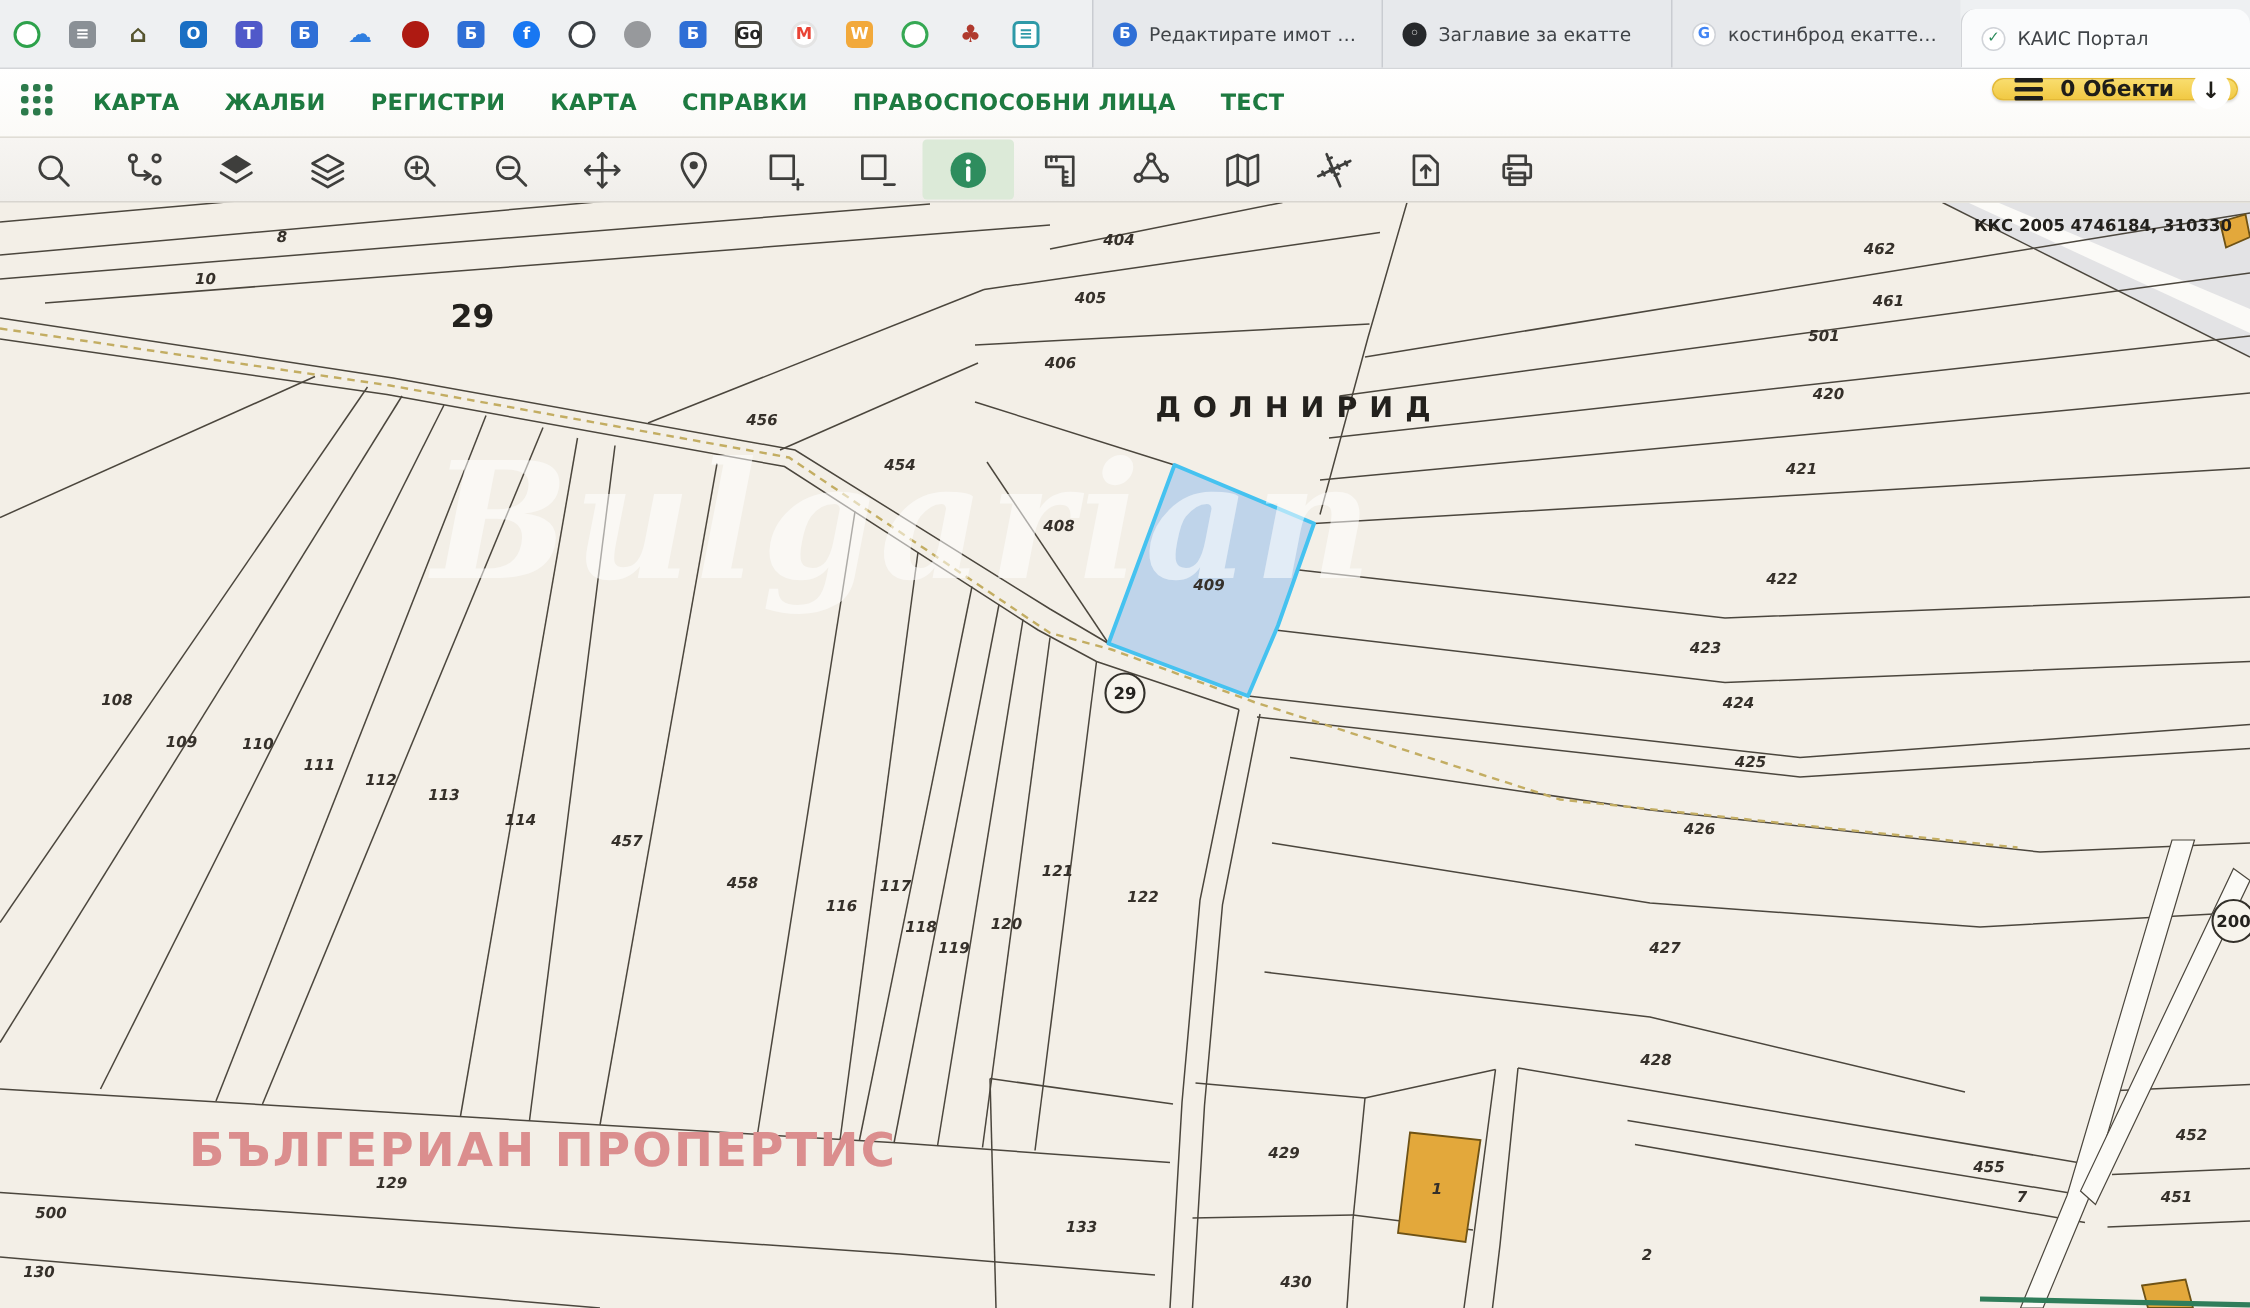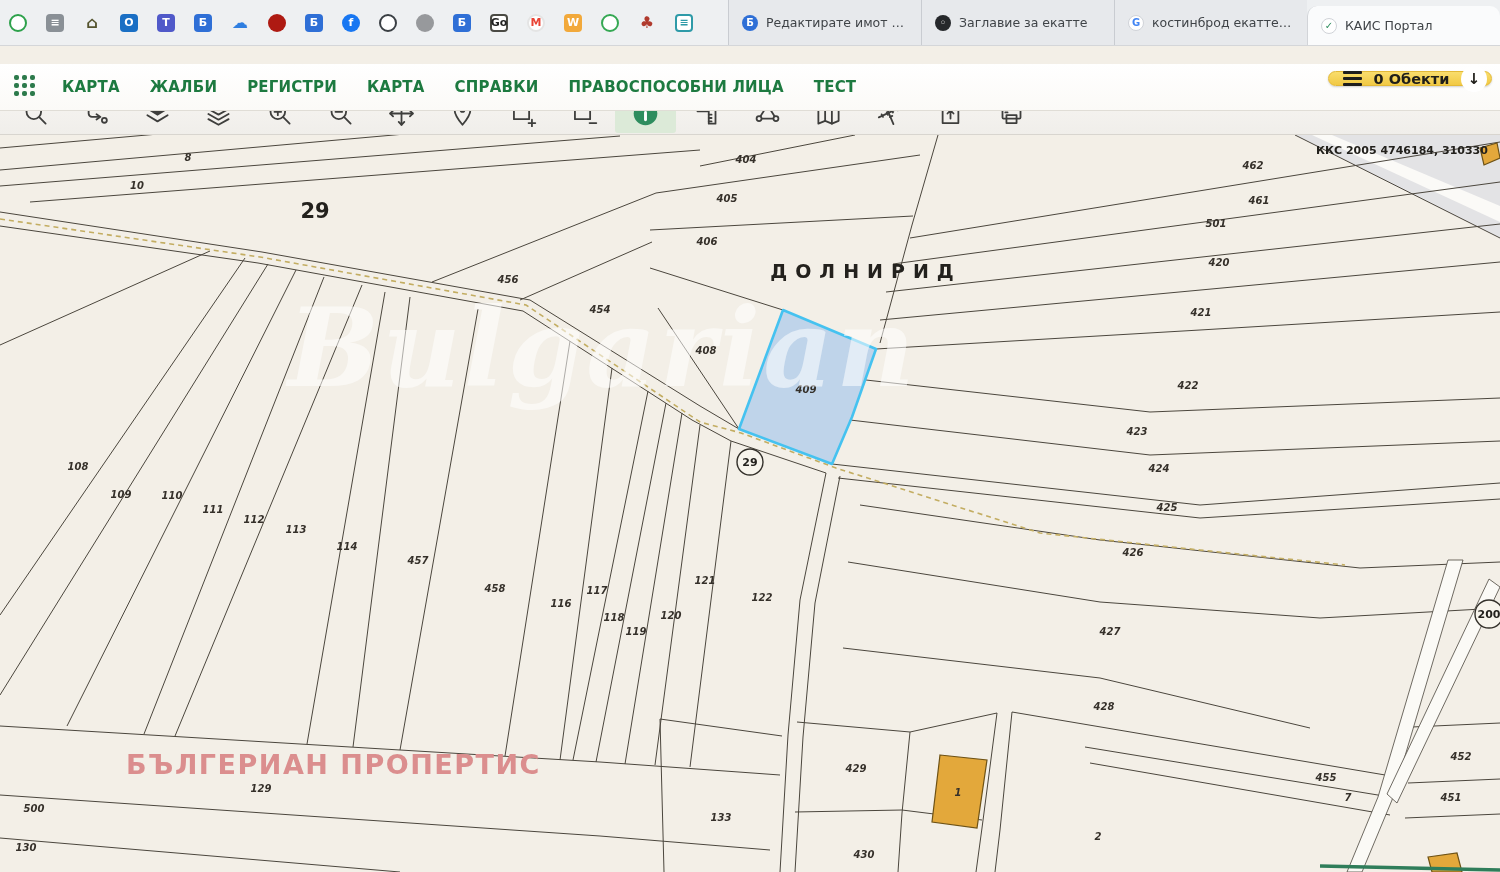--- a/index.html
+++ b/index.html
@@ -11,21 +11,21 @@
   .bm{width:20px;height:20px;display:flex;align-items:center;justify-content:center;cursor:pointer;}
   .bm .dot{width:18px;height:18px;display:flex;align-items:center;justify-content:center;font-size:11px;font-weight:700;line-height:1;box-sizing:border-box;}
   .tab-strip{position:absolute;right:0;top:0;height:45px;display:flex;align-items:stretch;z-index:31;}
   .tab{width:193px;display:flex;align-items:center;gap:8px;padding:0 13px;font-size:12.5px;color:#3f4347;background:#e7e9ec;border-left:1px solid #c9ccd1;cursor:pointer;box-sizing:border-box;}
   .tab.active{background:#fafbfc;border-left:1px solid #d2d4d8;border-radius:10px 10px 0 0;margin-top:6px;}
   .tab-title{white-space:nowrap;overflow:hidden;text-overflow:ellipsis;}
   .tab-ico{width:16px;height:16px;border-radius:50%;flex:none;display:flex;align-items:center;justify-content:center;font-size:10px;font-weight:700;box-sizing:border-box;}
   #omnibox-remnant{position:absolute;left:935px;top:-10px;width:250px;height:24px;border:1px solid #9aa0a6;border-radius:12px;background:#fff;z-index:29;}
 
   
-  #nav-bar{position:absolute;left:0;top:45px;width:1500px;height:47px;background:linear-gradient(#ffffff,#fbfaf7);border-bottom:1px solid #e0ddd6;display:flex;align-items:center;padding-left:14px;box-sizing:border-box;z-index:28;margin-top:19px;}
+  #nav-bar{position:absolute;left:0;top:45px;width:1500px;height:47px;background:linear-gradient(#ffffff,#fbfaf7);border-bottom:1px solid #e0ddd6;display:flex;align-items:center;padding-left:14px;box-sizing:border-box;z-index:28;}
   #grid-icon{width:24px;height:24px;display:grid;grid-template-columns:repeat(3,5px);grid-template-rows:repeat(3,5px);gap:3px;margin-right:24px;cursor:pointer;}
   #grid-icon span{width:5px;height:5px;background:#2c7a4b;border-radius:2px;}
   .nav-item{font-size:15px;font-weight:700;color:#1d7a40;margin-right:30px;letter-spacing:.2px;cursor:pointer;white-space:nowrap;}
   #objects-btn{position:absolute;right:8px;top:7px;width:164px;height:15px;border-radius:17px;background:linear-gradient(#f9dd6d,#f1c944);border:1px solid #e3b937;display:flex;align-items:center;padding:0 4px 0 14px;box-shadow:0 1px 2px rgba(0,0,0,.18);cursor:pointer;box-sizing:border-box;}
   #hamburger{width:19px;display:flex;flex-direction:column;gap:3.5px;}
   #hamburger span{height:2.6px;background:#1e1e1c;border-radius:1px;}
   #obj-label{flex:1;text-align:center;font-size:14.5px;font-weight:700;color:#1f1e19;}
   #obj-circle{width:26px;height:26px;border-radius:50%;background:#fff;display:flex;align-items:center;justify-content:center;font-size:15px;font-weight:700;color:#1f1e19;}
 
   
@@ -33,21 +33,21 @@
   .tool{width:61px;height:40px;display:flex;align-items:center;justify-content:center;cursor:pointer;}
   .tool.active{background:#dcead8;border-radius:3px;}
   .tool svg{width:27px;height:27px;stroke:#3e3e3c;stroke-width:1.6;fill:none;stroke-linecap:round;stroke-linejoin:round;}
 
   
   #map-area{position:absolute;left:0;top:135px;width:1500px;height:737px;background:#f3efe7;overflow:hidden;}
   #map-svg{position:absolute;left:0;top:0;}
   .wm{position:absolute;color:rgba(255,255,255,0.55);font-family:"DejaVu Serif","Liberation Serif",serif;font-style:italic;font-weight:700;font-size:108px;letter-spacing:3px;white-space:nowrap;z-index:5;pointer-events:none;}
   #wm-line1{left:268px;top:150px;margin-left:20px;}
   #wm-line2{left:335px;top:272px;}
-  #wm-pink{position:absolute;left:126px;top:614px;font-size:27px;font-weight:700;color:#db8e8e;letter-spacing:1.5px;z-index:6;white-space:nowrap;pointer-events:none;}
+  #wm-pink{position:absolute;left:126px;top:614px;font-size:31px;font-weight:700;color:#db8e8e;letter-spacing:1.5px;z-index:6;white-space:nowrap;pointer-events:none;}
   .parcel-label{font-size:10px;font-weight:700;font-style:italic;fill:#35302a;text-anchor:middle;}
 </style>
 </head>
 <body>
 
 <div id="app">
 
   <div id="bookmarks-bar">
     <div id="omnibox-remnant"></div>
     <div class="bm-row" id="bm-row">

